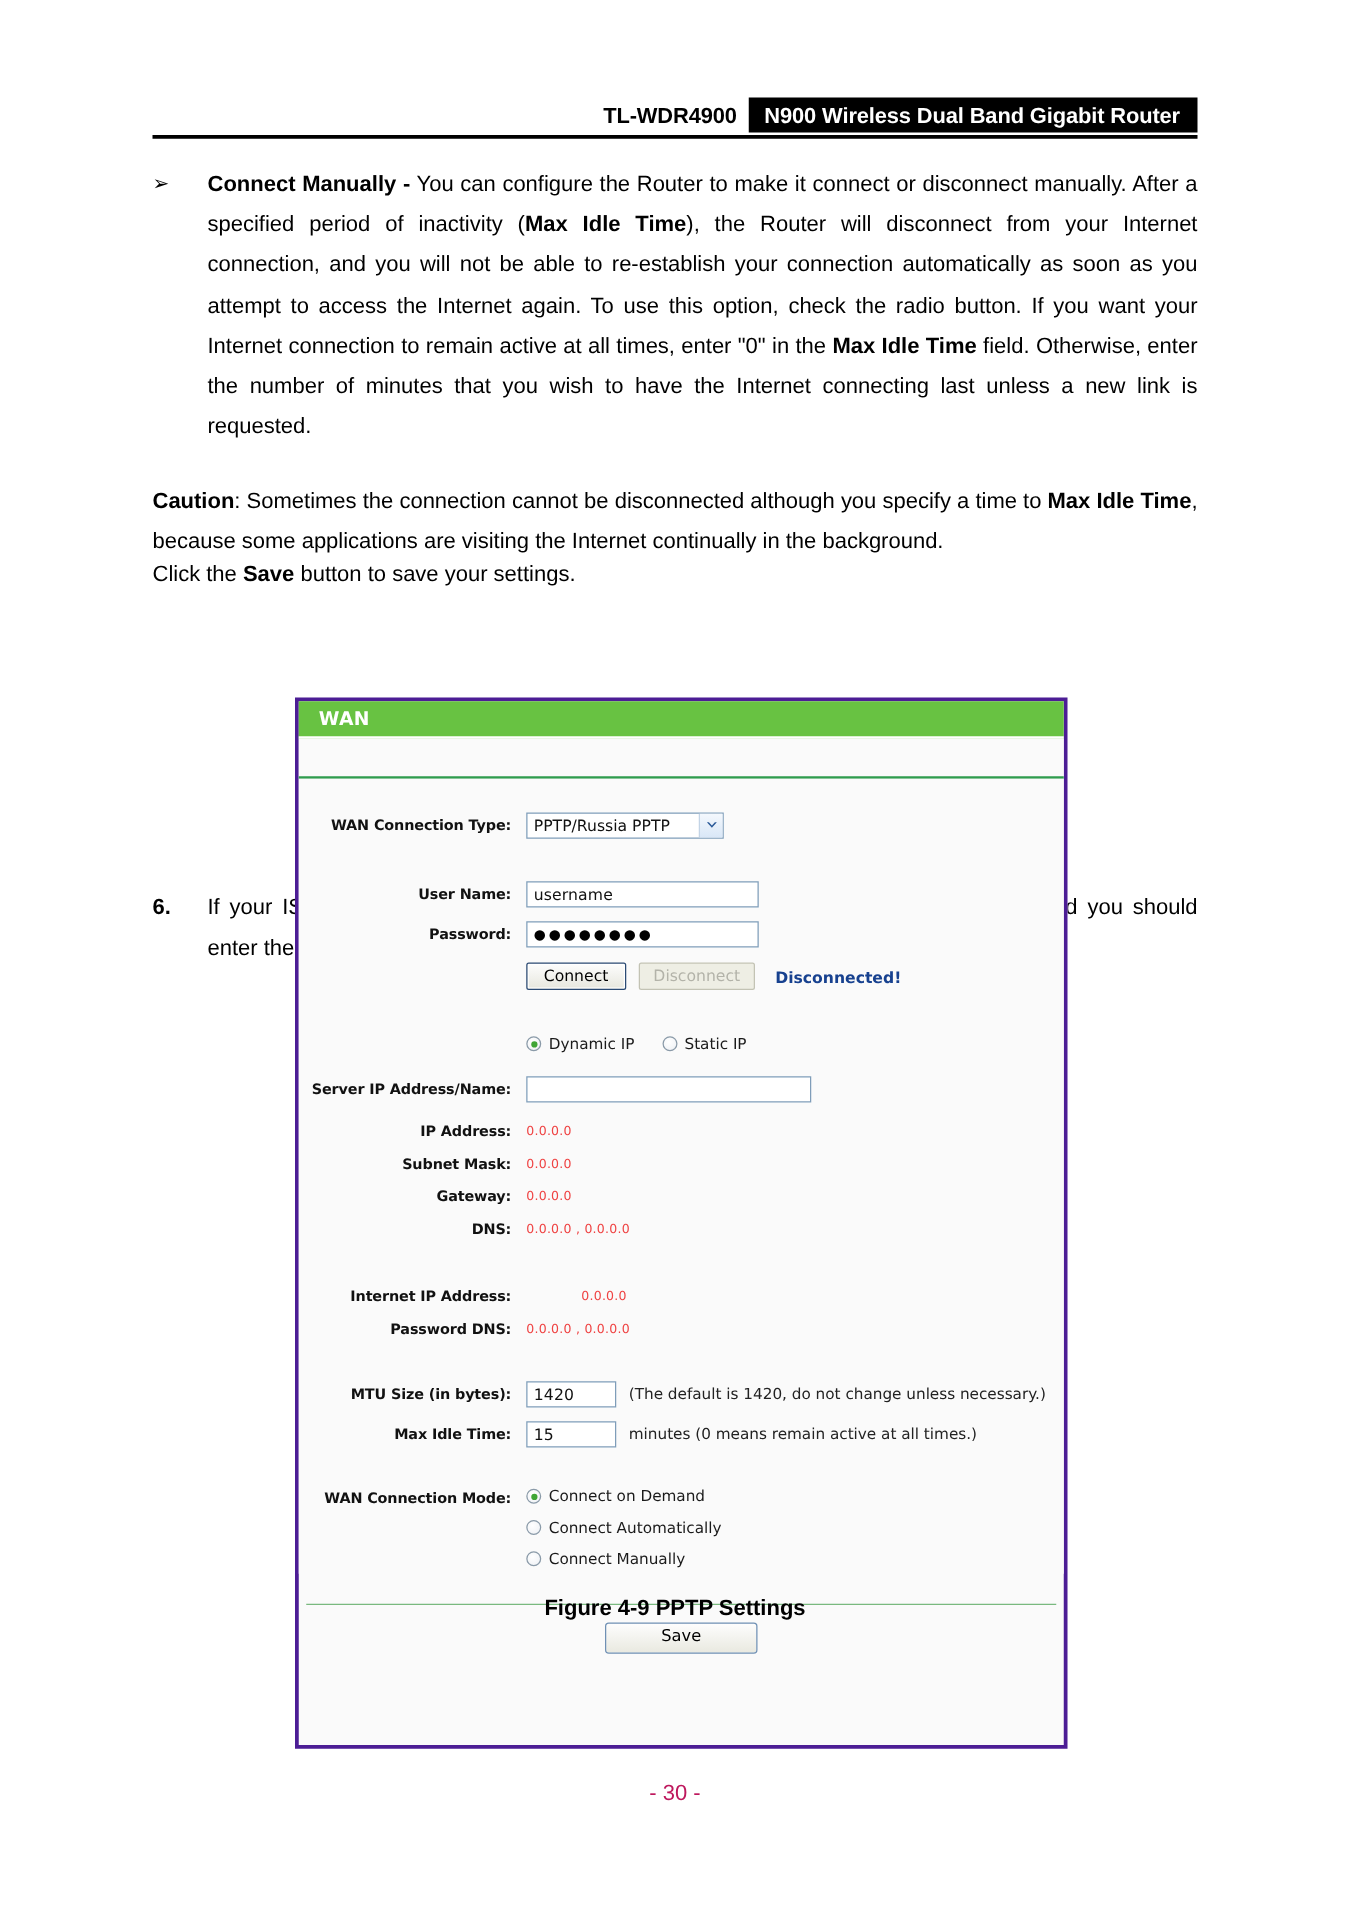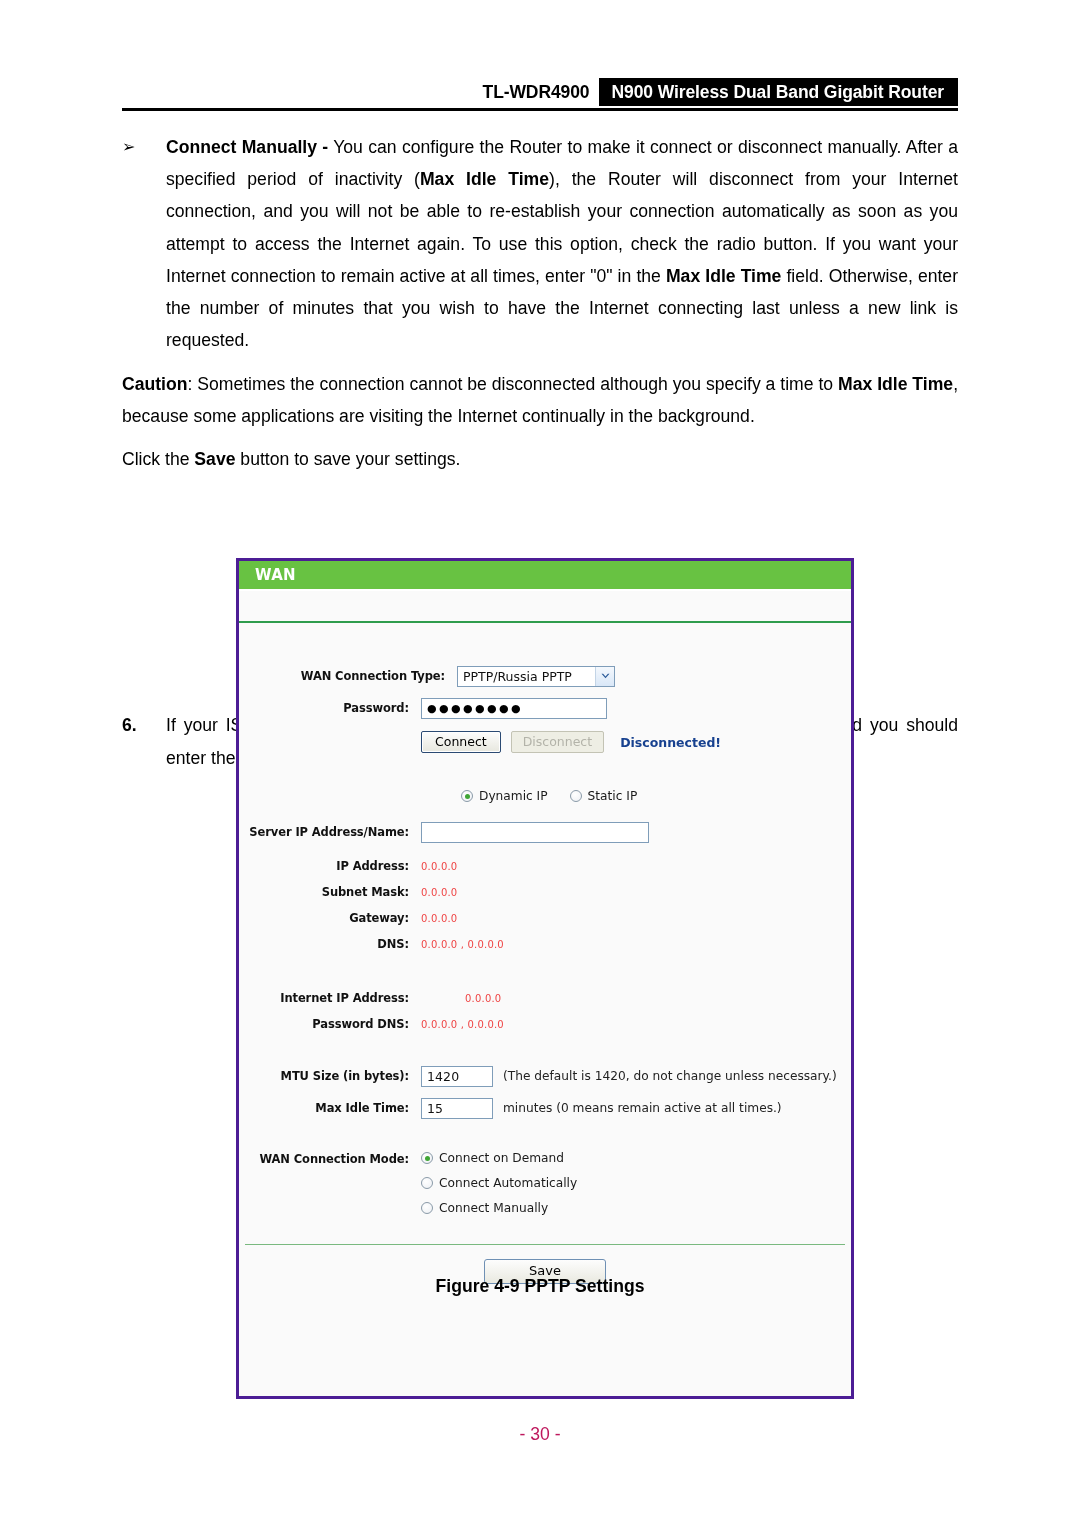--- a/index.html
+++ b/index.html
@@ -324,21 +324,21 @@
       <div class="hdr-product">N900 Wireless Dual Band Gigabit Router</div>
     </div>
     <div class="hdr-rule"></div>
   </div>
 
   <div class="body-block justify bullet-item" style="left:166px; top:131px; width:792px;">
     <span class="bullet-mark">➢</span>
     <b>Connect Manually -</b><span> You can configure the Router to make it connect or disconnect manually. After a specified period of inactivity (</span><b>Max Idle Time</b><span>), the Router will disconnect from your Internet connection, and you will not be able to re-establish your connection automatically as soon as you attempt to access the Internet again. To use this option, check the radio button. If you want your Internet connection to remain active at all times, enter "0" in the </span><b>Max Idle Time</b><span> field. Otherwise, enter the number of minutes that you wish to have the Internet connecting last unless a new link is requested.</span>
   </div>
 
-  <div class="body-block justify" style="left:122px; top:368px; width:836px;">
+  <div class="body-block justify" style="left:122px; top:384px; width:836px;">
     <b>Caution</b><span>: Sometimes the connection cannot be disconnected although you specify a time to </span><b>Max Idle Time</b><span>, because some applications are visiting the Internet continually in the background.</span>
   </div>
 
   <div class="body-block" style="left:122px; top:443px; width:836px;">
     <span>Click the </span><b>Save</b><span> button to save your settings.</span>
   </div>
 
   <div class="body-block justify numbered" style="left:166px; top:484px; width:792px;">
     <span class="num-mark">6.</span>
     <span>If your ISP provides PPTP connection, please select </span><b>PPTP/Russia PPTP</b><span> option. And you should enter the following parameters (Figure 4-9):</span>
@@ -346,54 +346,62 @@
 
   <div class="wan-panel">
 
     <div class="wan-titlebar">
       <span class="t">WAN</span>
     </div>
     <div class="wan-subbar"></div>
 
     <div class="wan-body">
 
-      <div class="frm-row" style="margin-top:28px;padding-left:36px;">
+      <div class="frm-row" style="margin-top:12px;">
         <div class="frm-label">WAN Connection Type:</div>
         <div class="frm-field">
           <div class="sel">
             <span>PPTP/Russia PPTP</span>
             <span class="sel-arrow">
               <svg width="9" height="6" viewBox="0 0 9 6">
                   <path d="M0.5 0.8 L4.5 5.2 L8.5 0.8 L6.9 0.8 L4.5 3.4 L2.1 0.8 Z" fill="#2b5a99"></path>
                 </svg>
             </span>
           </div>
         </div>
       </div>
 
+      <div class="frm-row" style="margin-top:29px;">
+        <div class="frm-label">User Name:</div>
+        <div class="frm-field">
+          <div class="txt txt-user">
+            <span>username</span>
+          </div>
+        </div>
+      </div>
 
       <div class="frm-row" style="margin-top:6px;">
         <div class="frm-label">Password:</div>
         <div class="frm-field">
           <div class="txt txt-user">
             <span class="pw-dots">●●●●●●●●</span>
           </div>
         </div>
       </div>
 
       <div class="frm-row" style="margin-top:8px;">
         <div class="frm-label"></div>
         <div class="frm-field">
           <button class="btn">Connect</button>
           <button class="btn-disabled" style="margin-left:10px;">Disconnect</button>
           <span class="status-text">Disconnected!</span>
         </div>
       </div>
 
-      <div class="frm-row" style="margin-top:28px;margin-left:40px;">
+      <div class="frm-row" style="margin-top:28px;">
         <div class="frm-label"></div>
         <div class="frm-field">
           <span class="radio on"></span>
           <span class="radio-label">Dynamic IP</span>
           <span class="radio" style="margin-left:22px;"></span>
           <span class="radio-label">Static IP</span>
         </div>
       </div>
 
       <div class="frm-row" style="margin-top:10px;">

